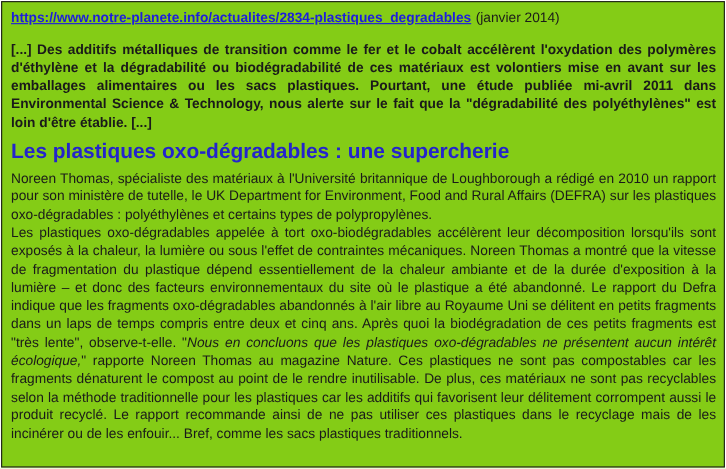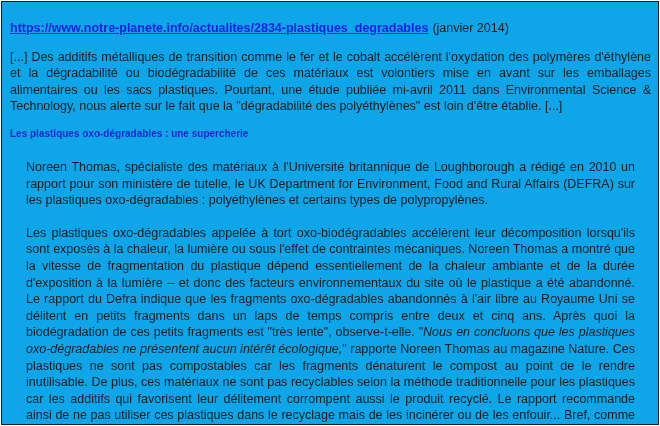--- a/index.html
+++ b/index.html
@@ -6,52 +6,53 @@
     margin: 0;
     padding: 0;
     background: #ffffff;
   }
   .doc {
     box-sizing: border-box;
     width: 658px;
     height: 424px;
     margin: 1px;
     border: 1px solid #1a1a1a;
-    padding: 18px 7px 6px 8px;
+    padding: 6px 7px 6px 8px;
     overflow: hidden;
-    background: #0ea5e9;
+    background: #84cc16;
     font-family: "Liberation Sans", sans-serif;
     font-size: 12.5px;
     line-height: 16.6px;
     color: #1a1a1a;
   }
   .source {
     margin: 0 0 12px 0;
   }
   .source .url {
     color: #1d1ddd;
     font-weight: bold;
     text-decoration: underline;
     cursor: pointer;
   }
   .source .date {
     color: #1a1a1a;
     font-weight: normal;
     margin-left: 4px;
   }
   .para {
-    margin: 16px;
+    margin: 0;
     text-align: justify;
   }
   .intro {
     margin: 0 0 10px 0;
+    font-weight: bold;
   }
   .heading {
     margin: 0 0 6px 0;
-    font-size: 10px;
+    font-size: 19px;
     line-height: 18px;
     font-weight: bold;
     color: #2424cc;
   }
   .italic-quote {
     font-style: italic;
   }
 </style>
 </head>
 <body>

